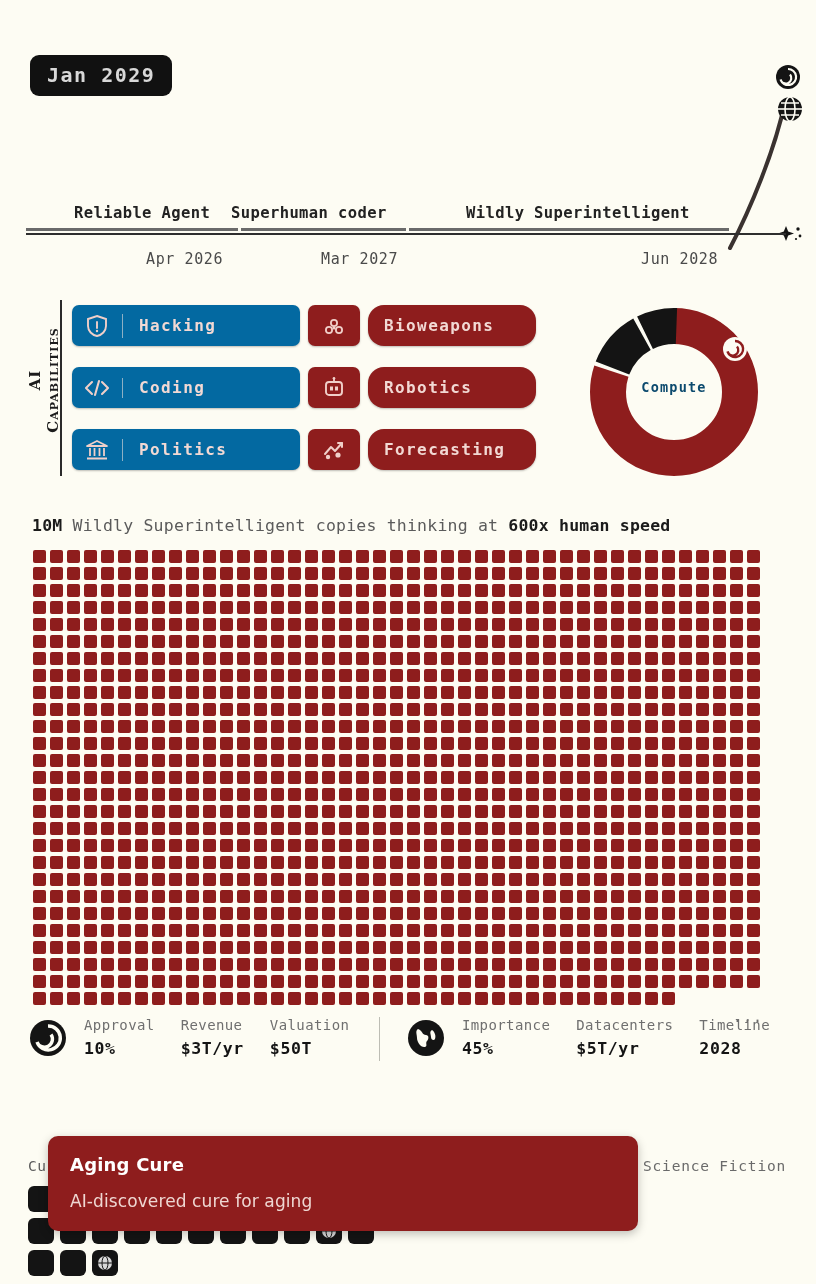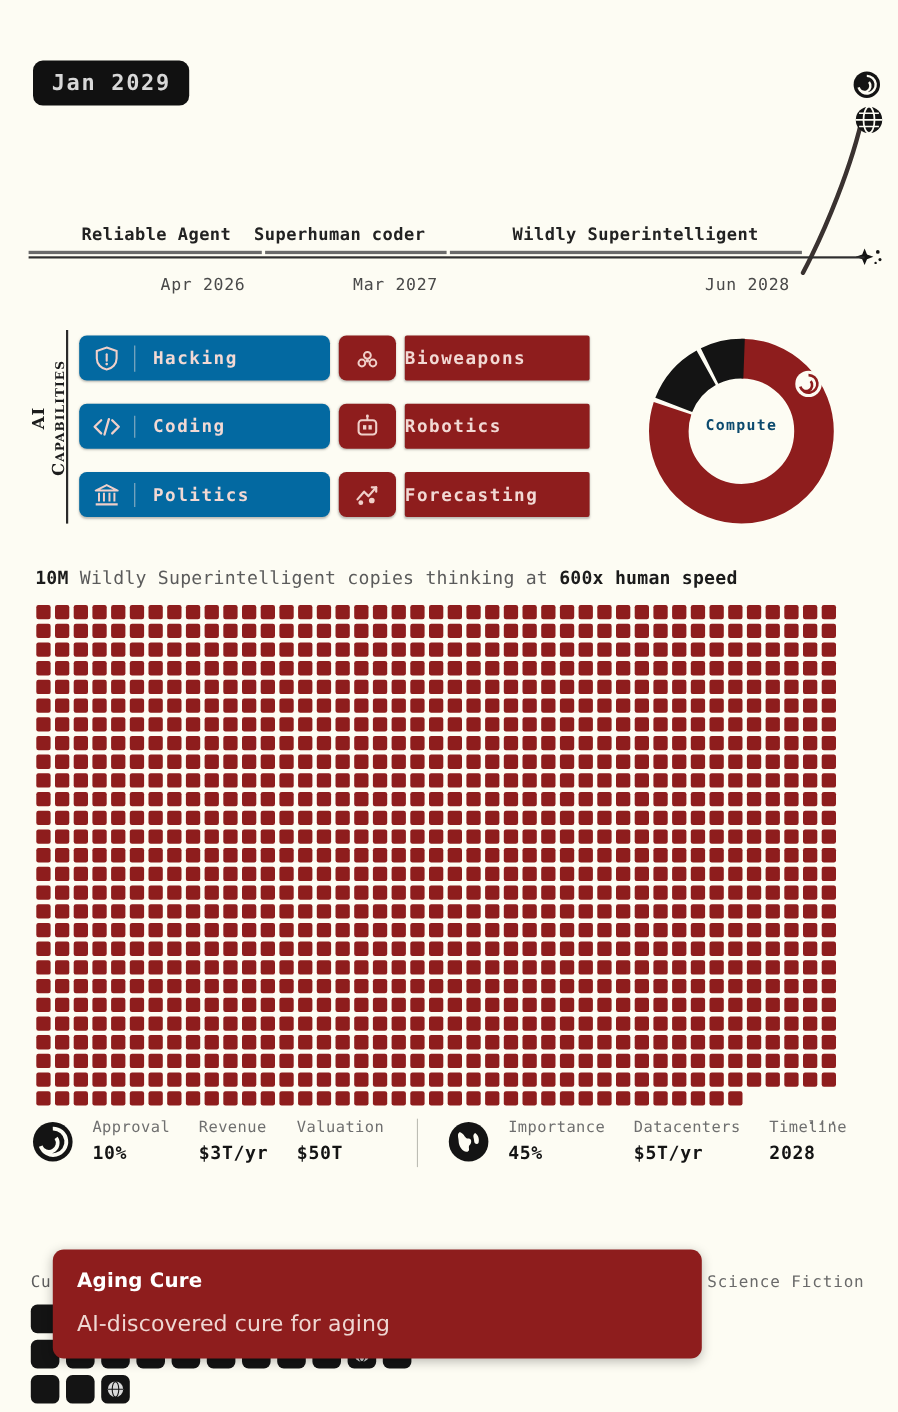--- a/index.html
+++ b/index.html
@@ -164,22 +164,22 @@
 
   
   .cap-split { display:flex; gap:8px; }
   .cap-split .icon-box {
     width: 52px; flex: 0 0 52px;
     background:#8e1d1d; border-radius:7px;
     display:flex; align-items:center; justify-content:center;
     box-shadow: 0 1px 2px rgba(0,0,0,.25);
   }
   .cap-split .label-box {
-    flex:1; background:#8e1d1d; border-radius:2px;
-    display:flex; align-items:center; padding-left:0;
+    flex:1; background:#8e1d1d; border-radius:16px;
+    display:flex; align-items:center; padding-left:16px;
     color:#f2d9d4; font-size:16px; letter-spacing:1.4px; font-weight:600;
     box-shadow: 0 1px 2px rgba(0,0,0,.25);
   }
 
   
   .donut {
     position: absolute;
     left: 582px;
     top: 300px;
     width: 184px;
@@ -314,21 +314,21 @@
   }
   .tt-title {
     color: #ffffff;
     font-size: 18px;
     font-weight: 700;
     margin-bottom: 16px;
     letter-spacing: .2px;
   }
   .tt-body {
     color: #efd7d2;
-    font-size: 20px;
+    font-size: 17px;
     letter-spacing: .1px;
   }
 </style>
 </head>
 <body>
 
 <div class="stage">
 
   <div class="date-badge">Jan 2029</div>
 

